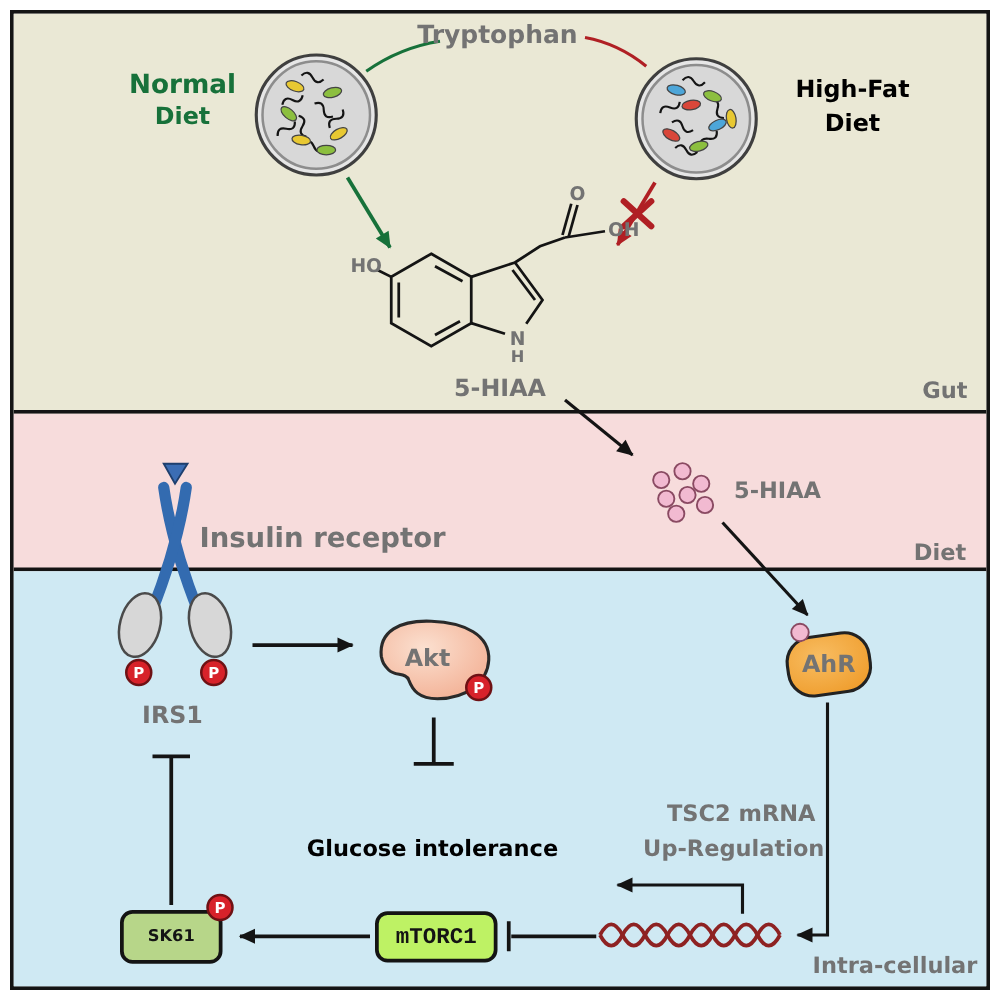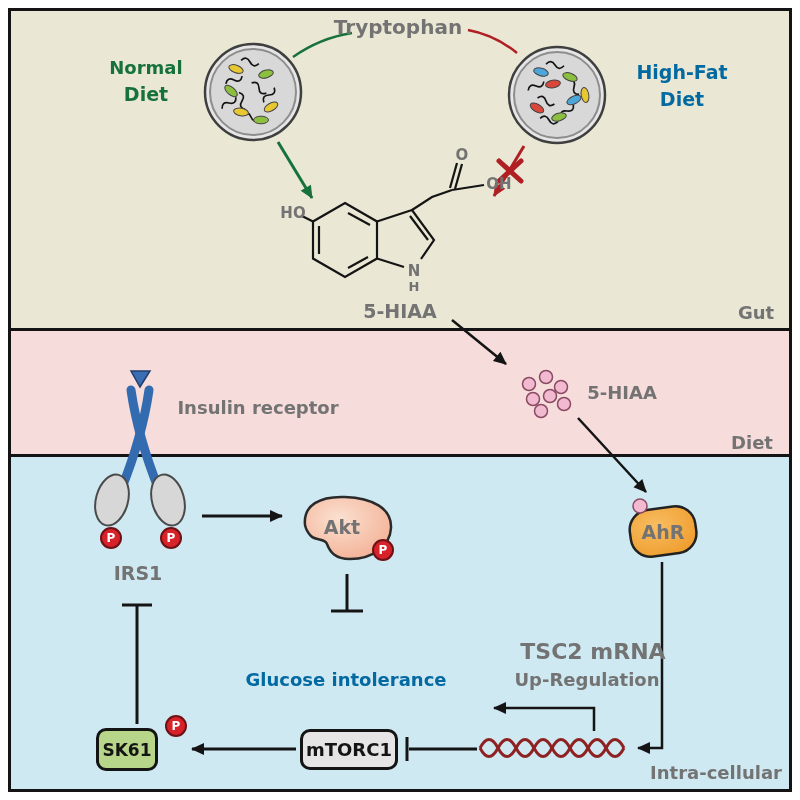--- a/index.html
+++ b/index.html
@@ -8,26 +8,26 @@
   #panel{position:absolute;left:8px;top:8px;width:784px;height:784px;
          border:3px solid #141414;box-sizing:border-box;display:flex;flex-direction:column;}
   .section{width:100%;box-sizing:border-box;}
   #sec-gut{height:320px;background:#eae8d5;border-bottom:3px solid #141414;}
   #sec-liver{height:126px;background:#f7dcdc;border-bottom:3px solid #141414;}
   #sec-cell{flex:1;background:#cfe9f3;}
   svg#overlay{position:absolute;left:0;top:0;width:800px;height:800px;z-index:3;pointer-events:none;}
   .lbl{position:absolute;transform:translate(-50%,-50%);font-weight:bold;color:#737373;
        white-space:nowrap;z-index:5;line-height:1.1;}
   .green{color:#17713a;}
-  .red{color:#0369a1;}
+  .red{color:#000000;}
   .box{position:absolute;z-index:4;box-sizing:border-box;border:3px solid #141414;
        display:flex;align-items:center;justify-content:center;font-weight:bold;
        color:#141414;border-radius:10px;}
-  #box-mtorc1{left:300px;top:729px;width:98px;height:41px;background:#e5e5e5;font-size:18px;}
-  #box-sk61{left:96px;top:728px;width:62px;height:43px;background:#b7d689;font-size:17px;}
+  #box-mtorc1{left:300px;top:729px;width:98px;height:41px;background:#bef264;font-size:18px;font-family:Liberation Mono, monospace;}
+  #box-sk61{left:96px;top:728px;width:82px;height:43px;background:#b7d689;font-size:13px;}
   .pcirc{position:absolute;width:22px;height:22px;border-radius:50%;background:#d7222a;
          border:2px solid #6e1114;color:#ffffff;font-weight:bold;font-size:12px;
          display:flex;align-items:center;justify-content:center;z-index:6;
          box-sizing:border-box;transform:translate(-50%,-50%);}
 </style>
 </head>
 <body>
 
 <div id="figure">
 
@@ -186,44 +186,44 @@
 
     <path d="M296,749 L192,749" fill="none" stroke="#141414" stroke-width="3" marker-end="url(#ab)"></path>
 
     <g stroke="#141414" stroke-width="3">
       <line x1="137" y1="724" x2="137" y2="606"></line>
       <line x1="122" y1="605" x2="152" y2="605"></line>
     </g>
   </svg>
 
   <div class="lbl" style="left:398px;top:27px;font-size:20px;">Tryptophan</div>
-  <div class="lbl green" style="left:146px;top:68px;font-size:18px;">Normal</div>
+  <div class="lbl green" style="left:146px;top:68px;font-size:21px;">Normal</div>
   <div class="lbl green" style="left:146px;top:94px;font-size:19px;">Diet</div>
   <div class="lbl red" style="left:682px;top:72px;font-size:19px;">High-Fat</div>
   <div class="lbl red" style="left:682px;top:99px;font-size:19px;">Diet</div>
 
   <div class="lbl" style="left:293px;top:213px;font-size:15px;">HO</div>
   <div class="lbl" style="left:462px;top:155px;font-size:15px;">O</div>
   <div class="lbl" style="left:499px;top:184px;font-size:15px;">OH</div>
   <div class="lbl" style="left:414px;top:271px;font-size:15px;">N</div>
   <div class="lbl" style="left:414px;top:287px;font-size:13px;">H</div>
 
   <div class="lbl" style="left:400px;top:311px;font-size:19px;">5-HIAA</div>
   <div class="lbl" style="left:756px;top:313px;font-size:18px;">Gut</div>
 
-  <div class="lbl" style="left:258px;top:408px;font-size:18px;">Insulin receptor</div>
+  <div class="lbl" style="left:258px;top:432px;font-size:22px;">Insulin receptor</div>
   <div class="lbl" style="left:622px;top:393px;font-size:18px;">5-HIAA</div>
   <div class="lbl" style="left:752px;top:443px;font-size:18px;">Diet</div>
 
   <div class="lbl" style="left:138px;top:573px;font-size:19px;">IRS1</div>
   <div class="lbl" style="left:342px;top:527px;font-size:19px;">Akt</div>
   <div class="lbl" style="left:663px;top:532px;font-size:19px;">AhR</div>
 
   <div class="lbl red" style="left:346px;top:680px;font-size:18px;">Glucose intolerance</div>
-  <div class="lbl" style="left:593px;top:652px;font-size:22px;">TSC2 mRNA</div>
+  <div class="lbl" style="left:593px;top:652px;font-size:18px;">TSC2 mRNA</div>
   <div class="lbl" style="left:587px;top:680px;font-size:18px;">Up-Regulation</div>
 
   <div class="lbl" style="left:716px;top:773px;font-size:18px;">Intra-cellular</div>
 
   <div class="box" id="box-mtorc1">
     <span>mTORC1</span>
   </div>
   <div class="box" id="box-sk61">
     <span>SK61</span>
   </div>

